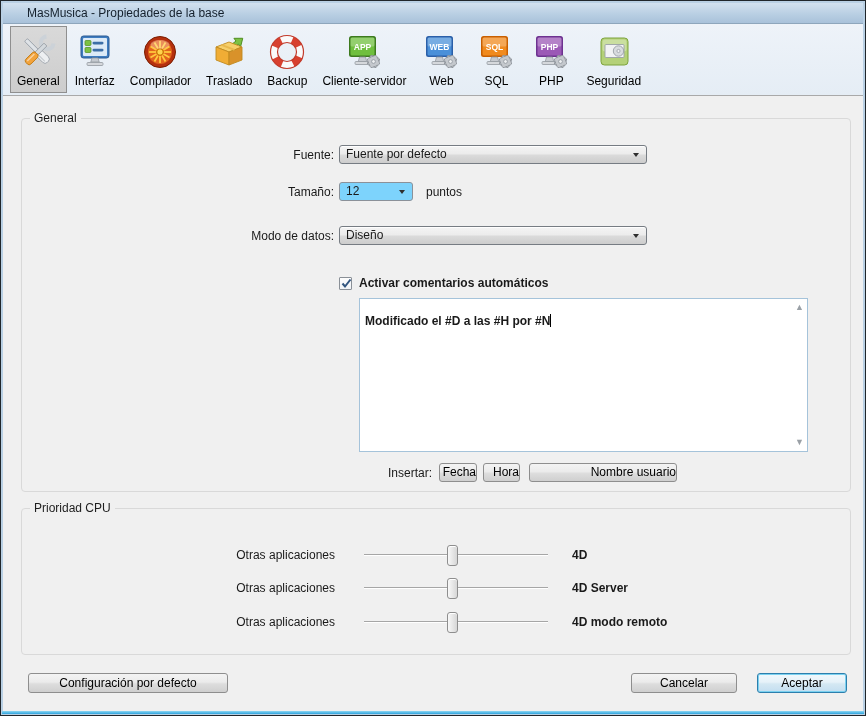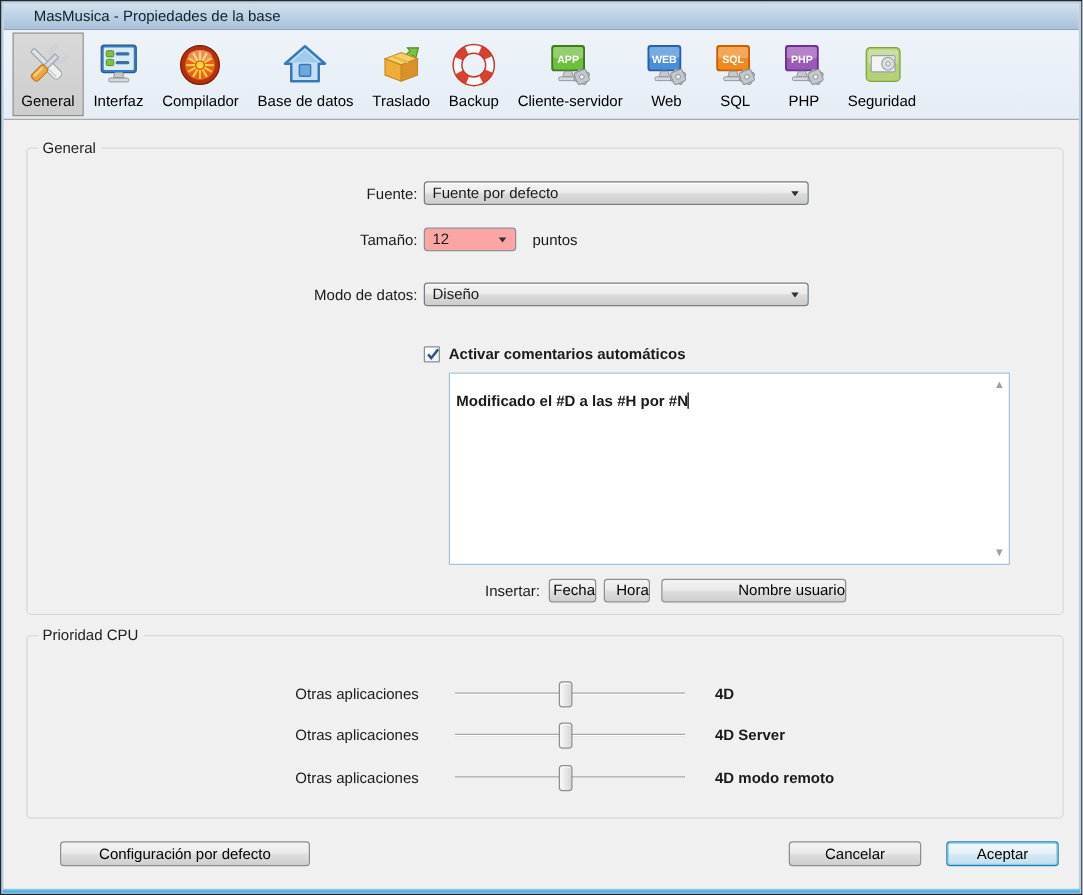--- a/index.html
+++ b/index.html
@@ -62,21 +62,21 @@
     position:absolute; height:19px; border:1px solid #767c83; border-radius:3px;
     background:linear-gradient(180deg,#f4f4f4 0%,#ececec 45%,#dadada 55%,#cdcdcd 100%);
     box-shadow: inset 0 1px 0 rgba(255,255,255,.85);
     line-height:17px; padding-left:6px; cursor:default; white-space:nowrap;
   }
   .dropdown .arr {
     position:absolute; right:7px; top:7px; width:0; height:0;
     border-left:3.5px solid transparent; border-right:3.5px solid transparent;
     border-top:4.5px solid #2e2e2e;
   }
-  .combo-white { background:#fca5a5; box-shadow:none; border:1px solid #8b9199; }
+  .combo-white { background:#7dd3fc; box-shadow:none; border:1px solid #8b9199; }
 
   .checkbox {
     position:absolute; width:13px; height:13px; background:linear-gradient(180deg,#fdfdfd,#f0f3f6);
     border:1px solid #8a9097; border-radius:1px;
   }
   .checkbox svg { position:absolute; left:0; top:-1px; }
 
   .textarea {
     position:absolute; background:#ffffff; border:1px solid #a5c3da;
     padding:15px 20px 3px 5px; font-weight:bold; line-height:15px; cursor:text;
@@ -177,30 +177,20 @@
             <line x1="20" y1="16" x2="20" y2="9" transform="rotate(300 20 20)"></line>
             <line x1="20" y1="16" x2="20" y2="9" transform="rotate(330 20 20)"></line>
           </g>
           <circle cx="20" cy="20" r="3.2" fill="#ffd24d" stroke="#c87a00"></circle>
           <ellipse cx="20" cy="12.5" rx="9.5" ry="4.5" fill="#ffffff" opacity="0.28"></ellipse>
         </svg>
       </span>
       <span class="tlabel">Compilador</span>
     </div>
 
-    <div class="tool-item">
-      <span class="ticon">
-        <svg width="40" height="40" viewBox="0 0 40 40">
-          <path d="M20 5 L36 19 H31 V33 H9 V19 H4 Z" fill="#c4e0f6" stroke="#3878b8" stroke-width="2" stroke-linejoin="round"></path>
-          <path d="M20 8 L31 18 H9 Z" fill="#9fcbef"></path>
-          <rect x="15.5" y="19.5" width="9" height="9.5" rx="1" fill="#6fa9d8" stroke="#3878b8" stroke-width="1.2"></rect>
-        </svg>
-      </span>
-      <span class="tlabel">Base de datos</span>
-    </div>
 
     <div class="tool-item">
       <span class="ticon">
         <svg width="40" height="40" viewBox="0 0 40 40">
           <g transform="rotate(-38 27 9)">
             <path d="M20 9 h7 v-3.4 l7 5.4 -7 5.4 v-3.4 h-7 z" fill="#7cc144" stroke="#4e8c1e" stroke-width="0.9"></path>
           </g>
           <path d="M7 15 L20 10 L33 15 L20 20 Z" fill="#f6cf6a" stroke="#c08a20" stroke-width="0.9"></path>
           <path d="M7 15 L7 28 L20 33 L20 20 Z" fill="#f0ad35" stroke="#c08a20" stroke-width="0.9"></path>
           <path d="M33 15 L33 28 L20 33 L20 20 Z" fill="#d9922a" stroke="#c08a20" stroke-width="0.9"></path>
@@ -377,19 +367,19 @@
       <span class="rowlabel bold" style="left:550px; top:72px;">4D Server</span>
 
       <span class="rowlabel" style="left:0; width:313px; text-align:right; top:106px;">Otras aplicaciones</span>
       <div class="slider" style="left:342px; top:103px;">
         <div class="track"></div>
         <div class="thumb" style="left: calc(48% - 5px);"></div>
       </div>
       <span class="rowlabel bold" style="left:550px; top:106px;">4D modo remoto</span>
     </div>
 
-    <div class="btn" style="left:25px; top:576px; width:200px;margin-left:20px;">Configuración por defecto</div>
+    <div class="btn" style="left:25px; top:576px; width:200px;">Configuración por defecto</div>
     <div class="btn" style="left:628px; top:576px; width:106px;">Cancelar</div>
     <div class="btn default" style="left:754px; top:576px; width:90px;">Aceptar</div>
   </div>
 
   <div class="bottom-glow"></div>
 </div>
 
 </body></html>

